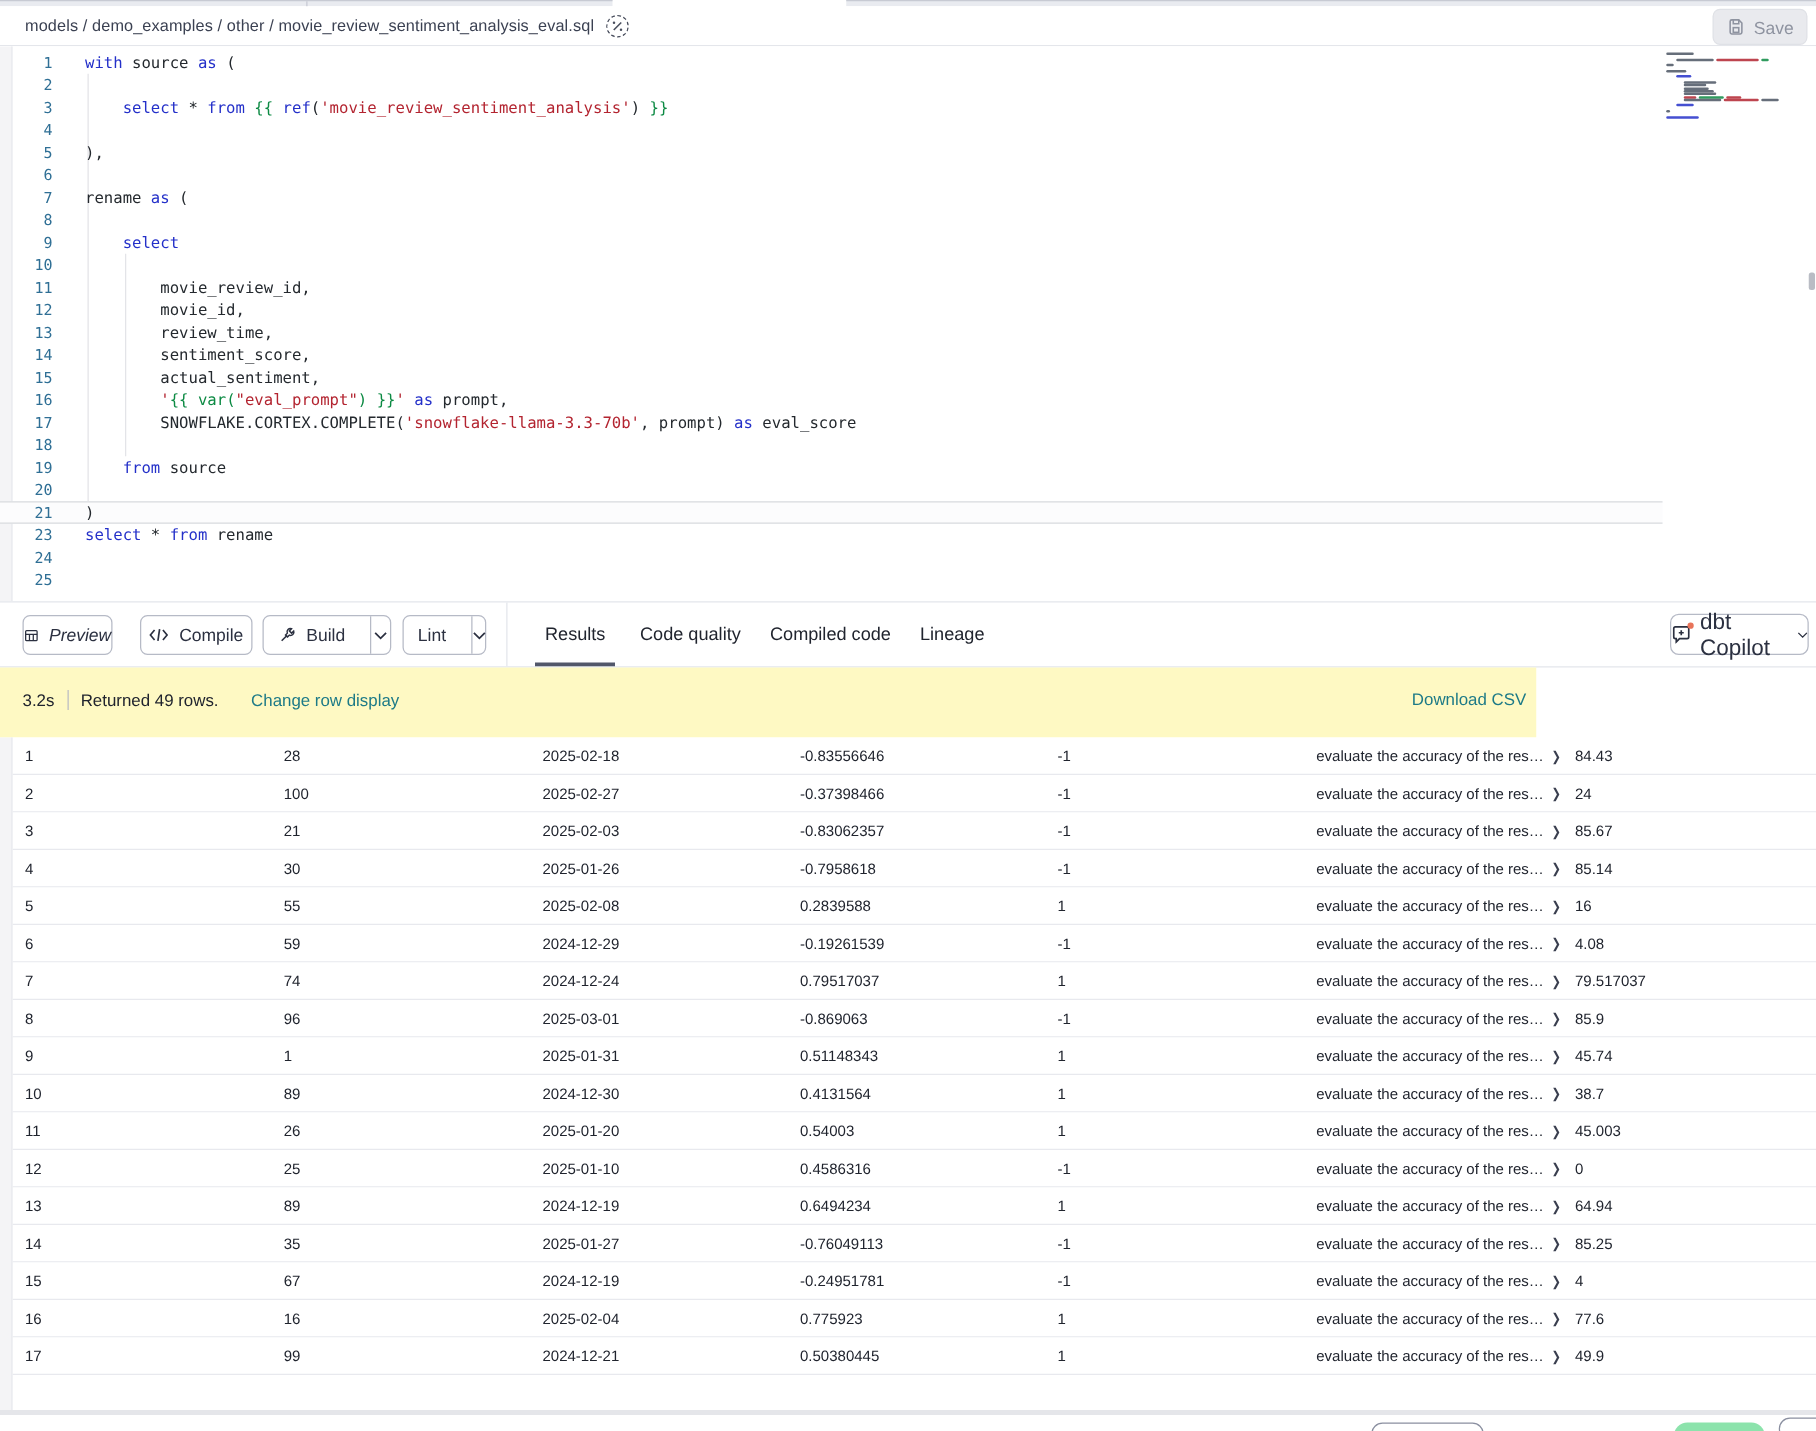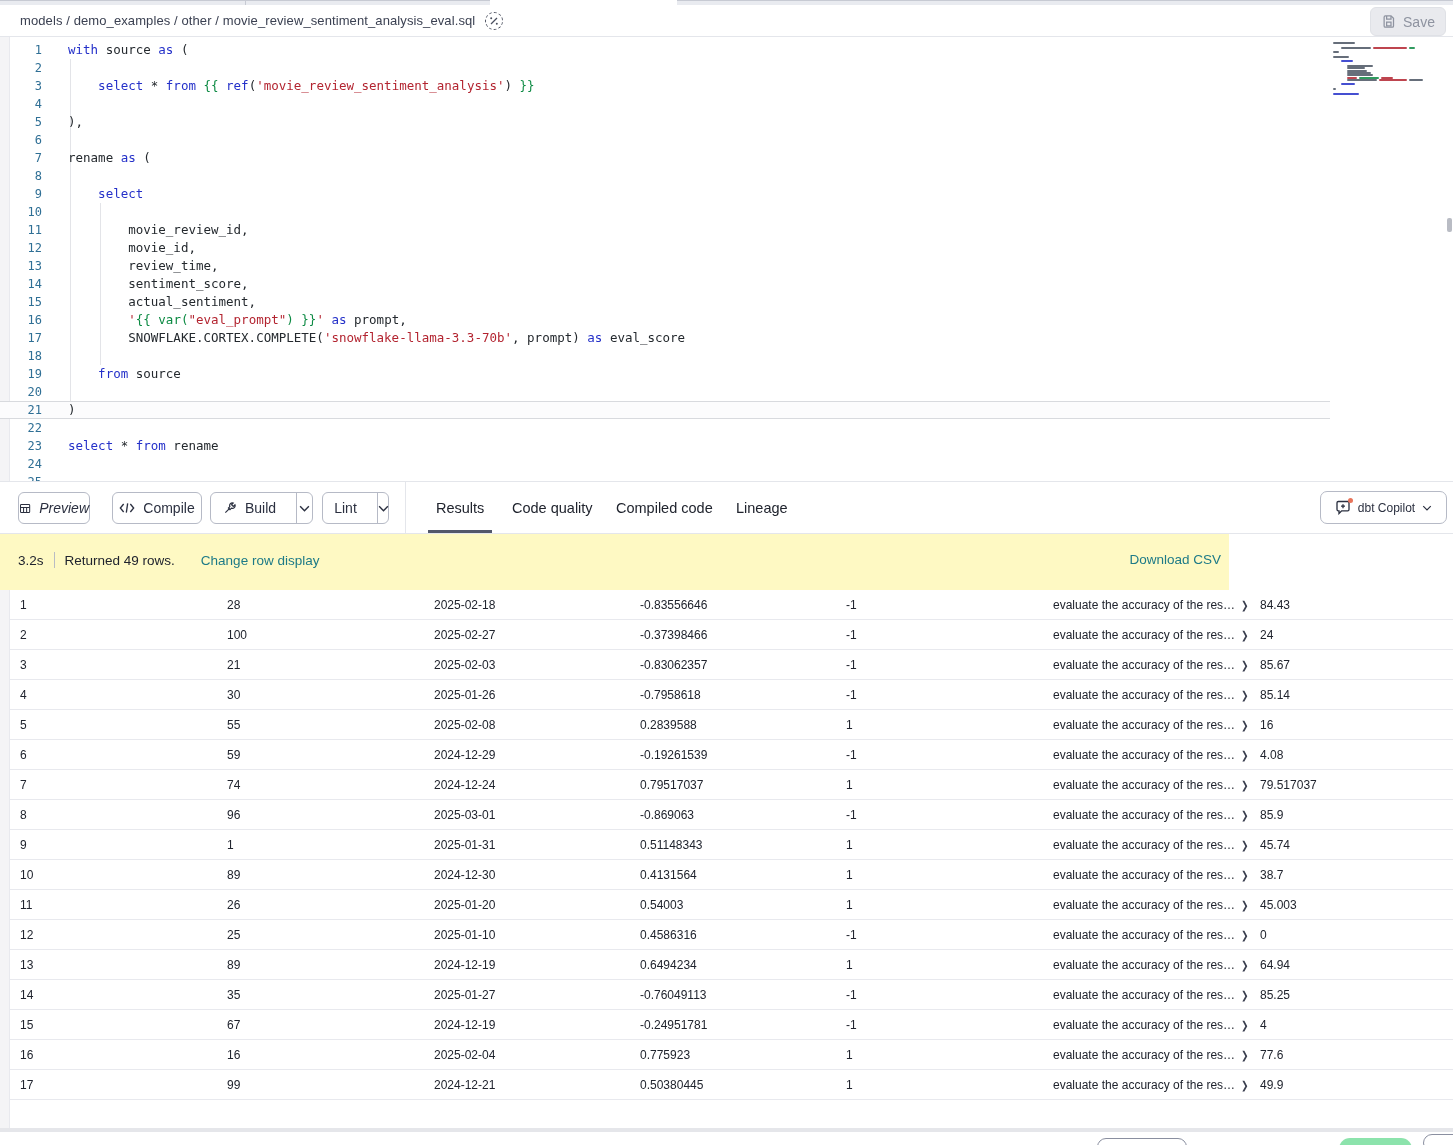--- a/index.html
+++ b/index.html
@@ -40,22 +40,22 @@
   #toolbar { position:absolute; top:481px; left:0; width:1453px; height:53px; background:#fff;
              border-top:1px solid #e4e6eb; border-bottom:1px solid #e4e6eb; }
   .tbtn { position:absolute; top:10px; height:32px; background:#fff; border:1px solid #b6bac6; border-radius:6px;
           display:flex; align-items:center; justify-content:center; gap:8px; font-size:14px; color:#2b3040; cursor:pointer; }
   .split { display:flex; padding:0; }
   .split .main { display:flex; align-items:center; gap:8px; padding:0 12px; height:100%; }
   .split .chev { display:flex; align-items:center; justify-content:center; width:30px; height:100%; border-left:1px solid #b6bac6; }
   #toolbar-sep { position:absolute; left:405px; top:0; width:1px; height:51px; background:#e4e6eb; }
   .tab { position:absolute; top:0; height:51px; display:flex; align-items:center; font-size:14.5px; color:#20242e; cursor:pointer; }
   .tab.active::after { content:""; position:absolute; left:-8px; right:-8px; bottom:0; height:3px; background:#52576a; }
-  #copilot-button { position:absolute; right:6px; top:9px; width:127px; height:33px; border:1px solid #b6bac6; border-radius:7px;
-                    background:#fff; display:flex; align-items:center; justify-content:center; gap:7px; font-size:12px; color:#2b3040; }
+  #copilot-button { position:absolute; right:6px; top:9px; width:111px; height:33px; border:1px solid #b6bac6; border-radius:7px;
+                    background:#fff; display:flex; align-items:center; justify-content:center; gap:7px; font-size:18px; color:#2b3040; }
   .sparkle-dot { position:absolute; width:5px; height:5px; border-radius:50%; background:#e8745a; top:-2px; right:-2px; }
 
   
   #statusbar { position:absolute; top:534px; left:0; width:1229px; height:56px; background:#fef9c3; }
   #status-left { position:absolute; left:18px; top:18px; font-size:13.5px; color:#20242e; display:flex; align-items:center; }
   #status-divider { display:inline-block; width:1px; height:16px; background:#b9bcc4; margin:0 10px; }
   .teal-link { color:#1d7a87; cursor:pointer; font-size:13.5px; }
   #change-row-display { margin-left:26px; }
   #download-csv { position:absolute; right:8px; top:18px; }
 
@@ -188,24 +188,20 @@
           <span class="ln">19</span>
           <span class="code"><span class="tk-pl">    </span><span class="tk-kw">from</span><span class="tk-pl"> source</span></span>
         </div>
         <div class="code-line">
           <span class="ln">20</span>
           <span class="code"></span>
         </div>
         <div class="code-line">
           <span class="ln">21</span>
           <span class="code"><span class="tk-pl">)</span></span>
-        </div>
-        <div class="code-line">
-          <span class="ln">22</span>
-          <span class="code"></span>
         </div>
         <div class="code-line">
           <span class="ln">23</span>
           <span class="code"><span class="tk-kw">select</span><span class="tk-pl"> * </span><span class="tk-kw">from</span><span class="tk-pl"> rename</span></span>
         </div>
         <div class="code-line">
           <span class="ln">24</span>
           <span class="code"></span>
         </div>
         <div class="code-line">

